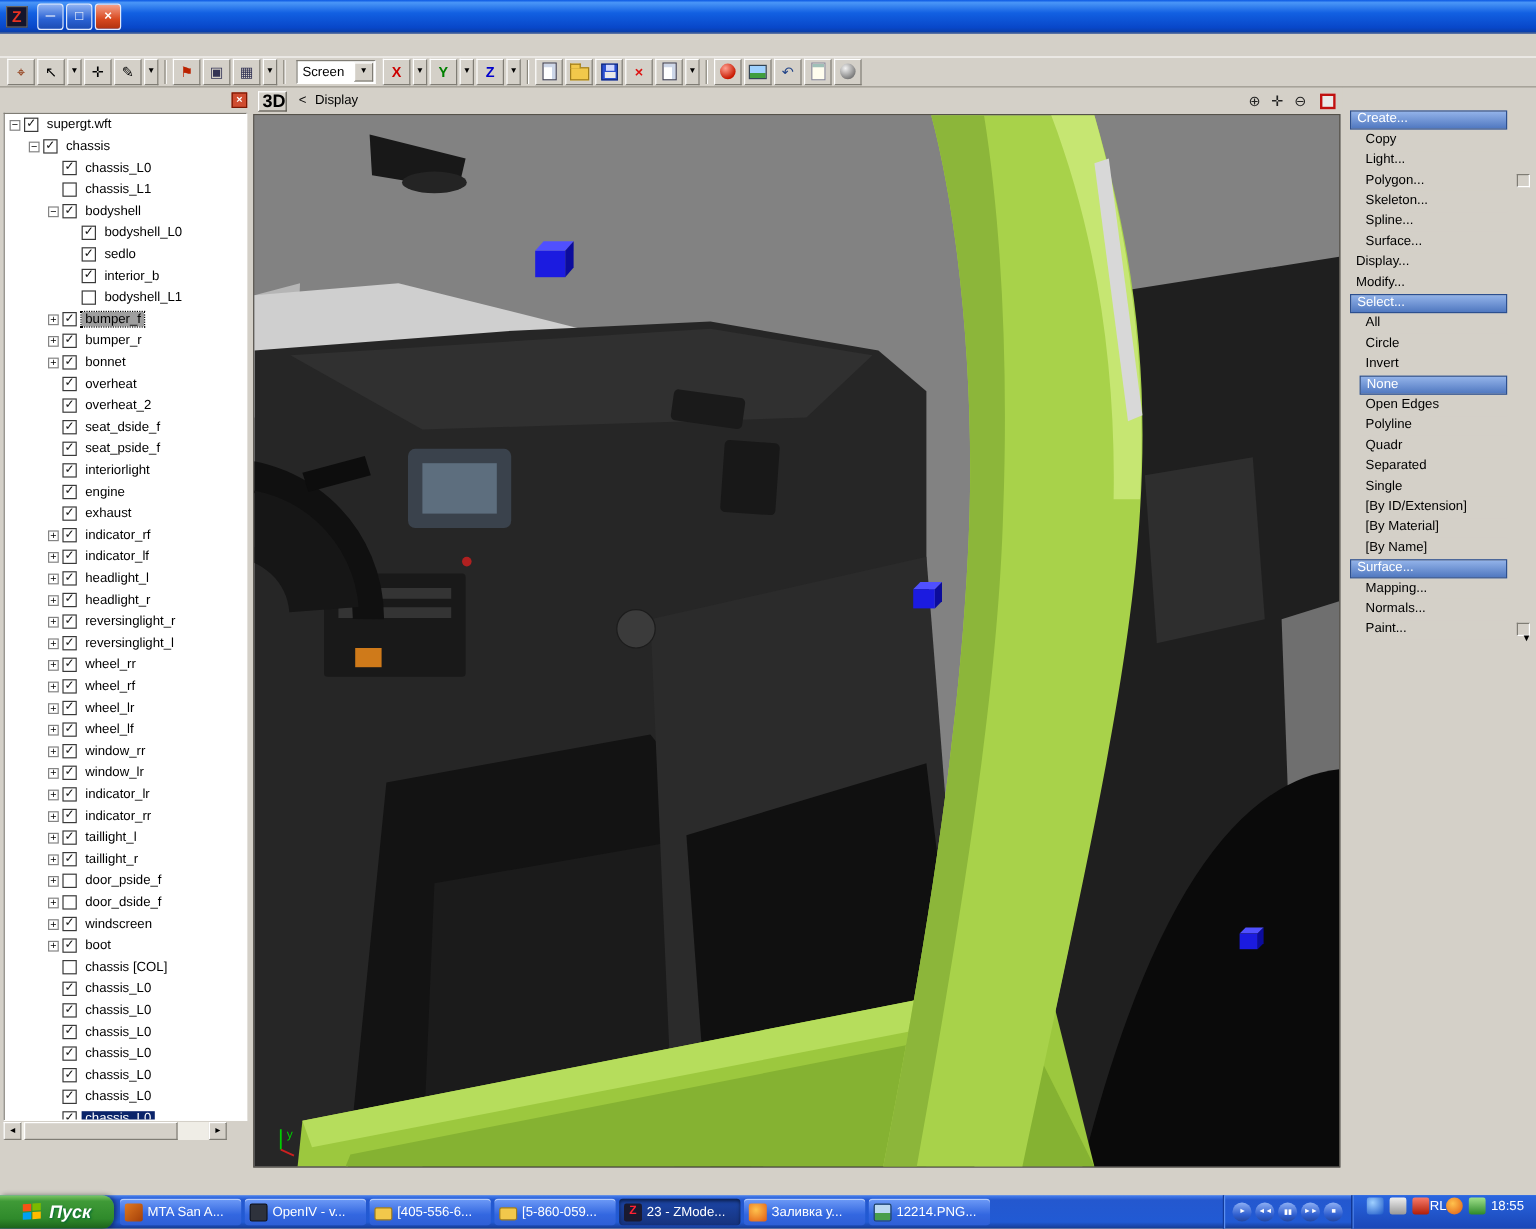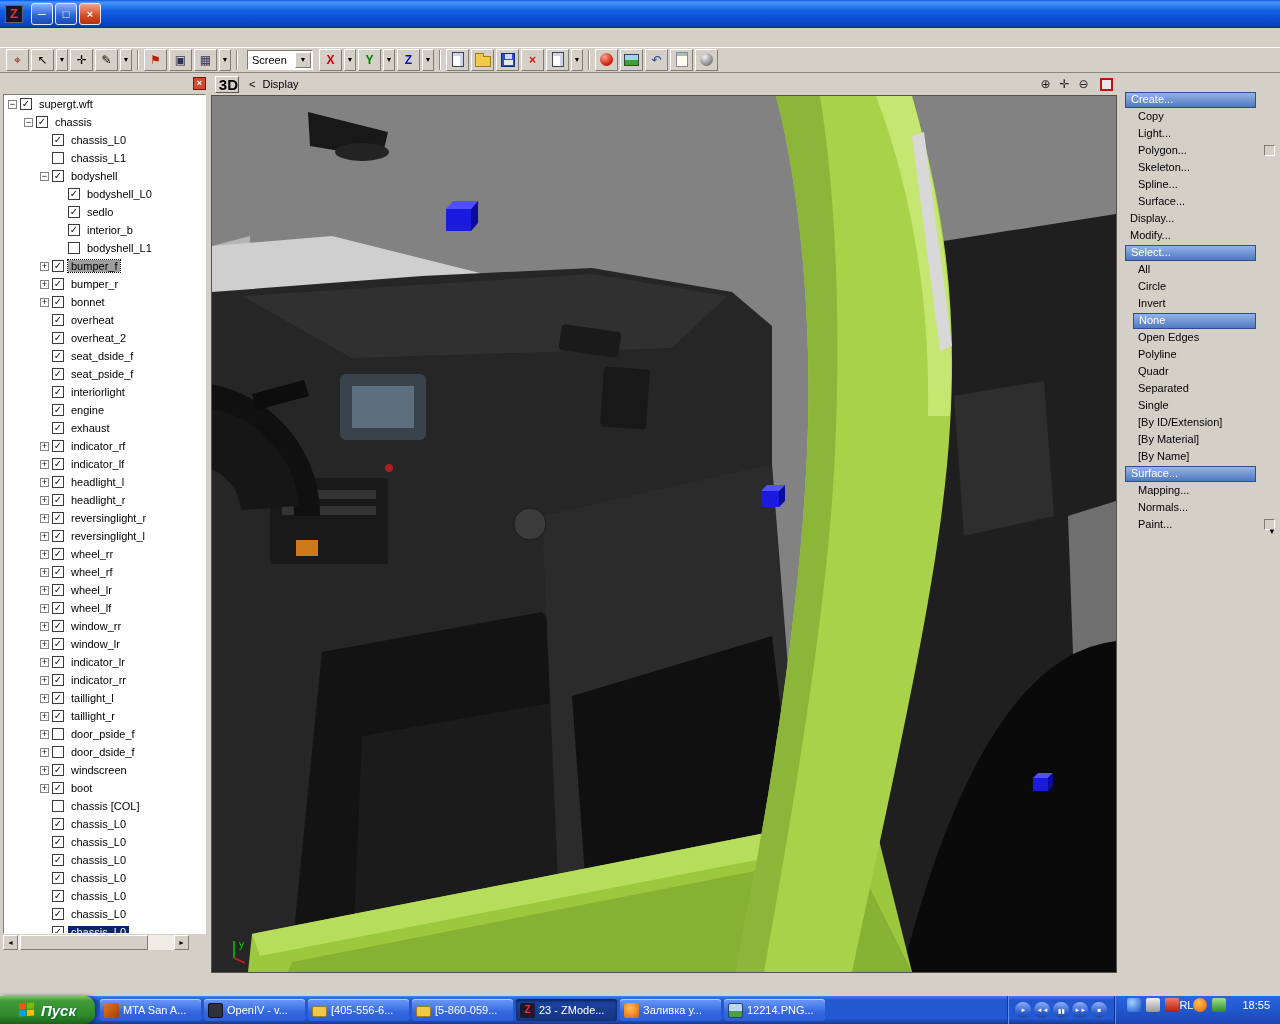--- a/index.html
+++ b/index.html
@@ -135,21 +135,21 @@
 .mbtn{min-width:16px;height:16px;border-radius:8px;padding:0 2px;color:#fff;font-size:6px;display:flex;align-items:center;justify-content:center;
   background:linear-gradient(180deg,#8fb0f4,#2f5fd0 65%,#24479e)}
 #tray{display:flex;align-items:center;gap:0;padding:0 10px 10px 12px;
   background:linear-gradient(180deg,#2a66e0,#1a47b8);border-left:1px solid #0c2f86;box-shadow:inset 1px 0 0 #5b8ff0;color:#fff}
 .tico{width:14px;height:14px;border-radius:2px}
 .tico-blue{background:radial-gradient(circle at 35% 30%,#9fd0ff,#1c58c8)}
 .tico-gray{background:linear-gradient(180deg,#eee,#999)}
 .tico-red{background:linear-gradient(180deg,#f87a6a,#b01e08)}
 .tico-orange{background:radial-gradient(circle at 40% 35%,#ffc24d,#e05a12);border-radius:50%}
 .tico-green{background:linear-gradient(180deg,#9fe08a,#2f8a2b)}
-#clock{font-size:11px;margin-left:16px}
+#clock{font-size:11px;margin-left:4px}
 </style>
 </head>
 <body>
 
 <div id="app">
 
   <div id="titlebar">
     <span class="title-icon"></span>
     <span class="win-btn">─</span>
     <span class="win-btn">□</span>

